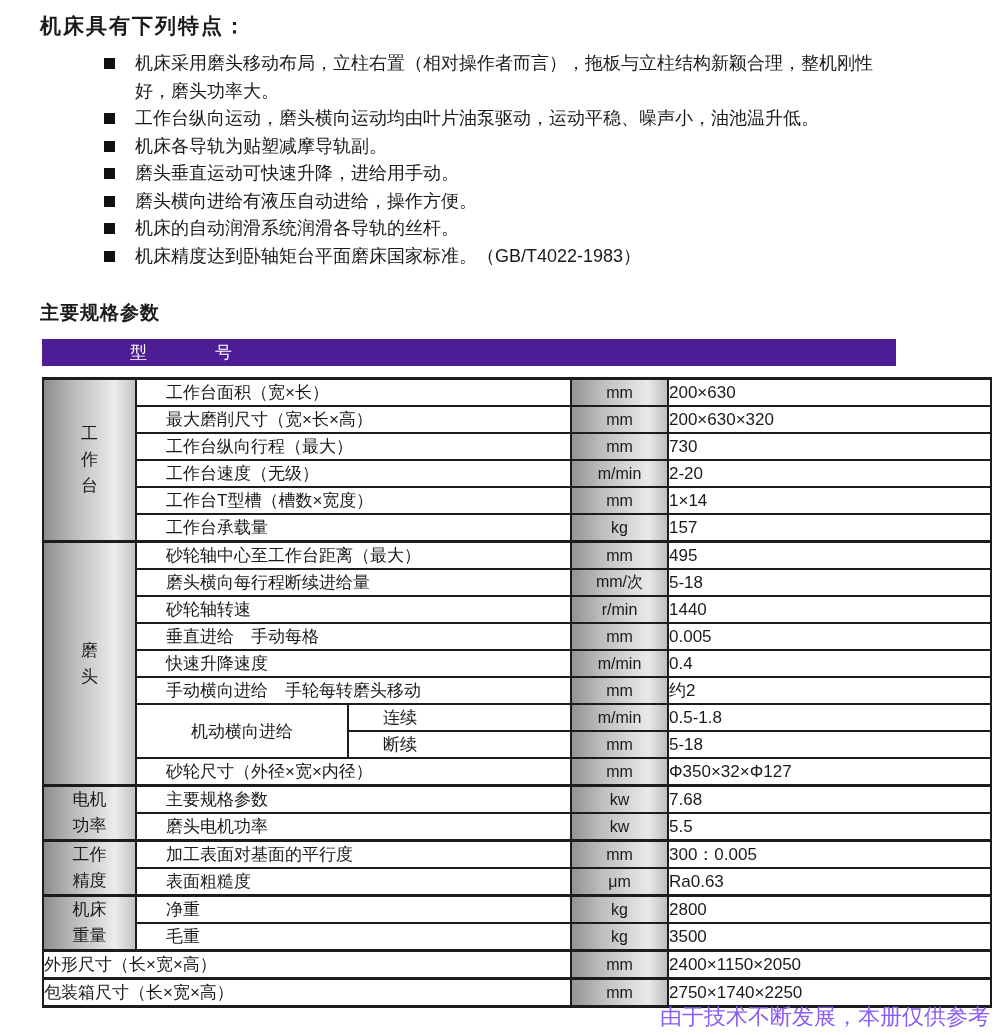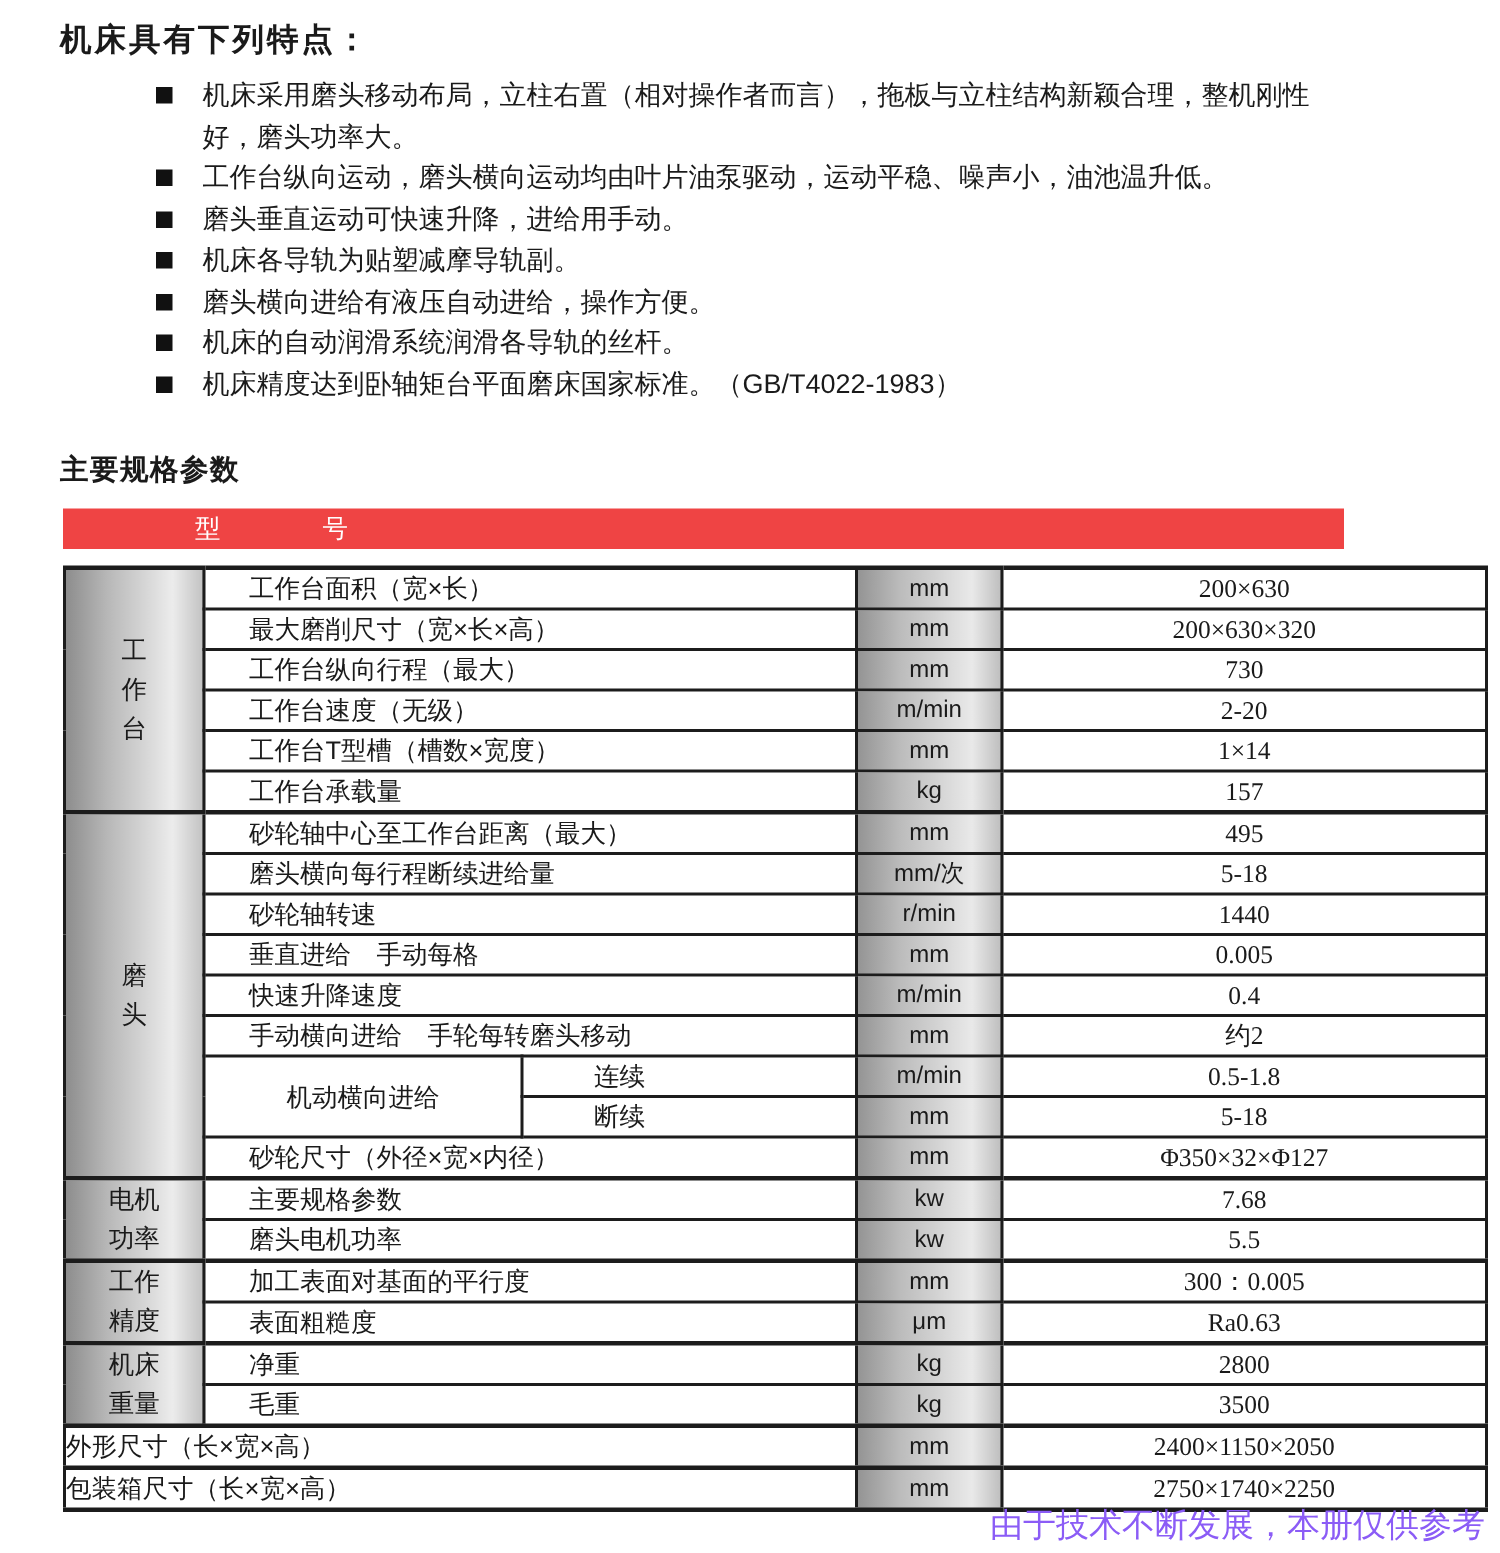--- a/index.html
+++ b/index.html
@@ -23,45 +23,45 @@
   }
   .feature-item .ftext { width: 770px; }
 
   
   .specs-title {
     position: absolute; left: 40px; top: 300px;
     font-size: 19px; font-weight: bold; letter-spacing: 1px;
   }
   .header-bar {
     position: absolute; left: 42px; top: 339px; width: 854px; height: 27px;
-    background: #ef4444; color: #ffffff; font-size: 17px; line-height: 27px;
+    background: #4c1d95; color: #ffffff; font-size: 17px; line-height: 27px;
   }
   .header-bar .model-label { position: absolute; left: 88px; }
   .header-bar .model-value { position: absolute; left: 625px; width: 323px; text-align: center; }
 
   table.specs {
     position: absolute; left: 42px; top: 377px;
     width: 948px; border-collapse: collapse; table-layout: fixed;
   }
   td {
     border: 2px solid #1c1c1c; height: 25px;
     font-size: 17px; padding: 0; overflow: hidden;
   }
   td.group {
     background: linear-gradient(90deg, #8d8d8d 0%, #b7b7b7 30%, #ececec 78%, #c3c3c3 100%);
     text-align: center; white-space: pre-line; line-height: 26px; font-size: 17px;
   }
   td.param  { text-align: left; padding-left: 29px; }
   td.param-a { text-align: center; }
-  td.param-b { text-align: left; padding-left: 47px; font-family: Liberation Serif, serif; }
+  td.param-b { text-align: left; padding-left: 34px; font-family: Liberation Serif, serif; }
   td.unit {
     background: linear-gradient(90deg, #949494 0%, #bcbcbc 30%, #e9e9e9 80%, #bfbfbf 100%);
     text-align: center; font-size: 16px;
   }
-  td.value { text-align: center; font-family: Liberation Serif, serif; }
+  td.value { text-align: left; }
   td.span-left { text-align: left; }
   tr.group-start td { border-top-width: 3px; }
   tr.last-row td { border-bottom-width: 3px; }
 
   .note {
     position: absolute; left: 42px; top: 1002px; width: 948px;
     text-align: right; color: #8b5cf6; font-size: 22px;
   }
 </style>
 </head>
@@ -75,25 +75,25 @@
     <div class="feature-item">
       <span class="bullet"></span>
       <span class="ftext">机床采用磨头移动布局，立柱右置（相对操作者而言），拖板与立柱结构新颖合理，整机刚性好，磨头功率大。</span>
     </div>
     <div class="feature-item">
       <span class="bullet"></span>
       <span class="ftext">工作台纵向运动，磨头横向运动均由叶片油泵驱动，运动平稳、噪声小，油池温升低。</span>
     </div>
     <div class="feature-item">
       <span class="bullet"></span>
+      <span class="ftext">机床各导轨为贴塑减摩导轨副。</span>
+    </div>
+    <div class="feature-item">
+      <span class="bullet"></span>
       <span class="ftext">磨头垂直运动可快速升降，进给用手动。</span>
-    </div>
-    <div class="feature-item">
-      <span class="bullet"></span>
-      <span class="ftext">机床各导轨为贴塑减摩导轨副。</span>
     </div>
     <div class="feature-item">
       <span class="bullet"></span>
       <span class="ftext">磨头横向进给有液压自动进给，操作方便。</span>
     </div>
     <div class="feature-item">
       <span class="bullet"></span>
       <span class="ftext">机床的自动润滑系统润滑各导轨的丝杆。</span>
     </div>
     <div class="feature-item">

